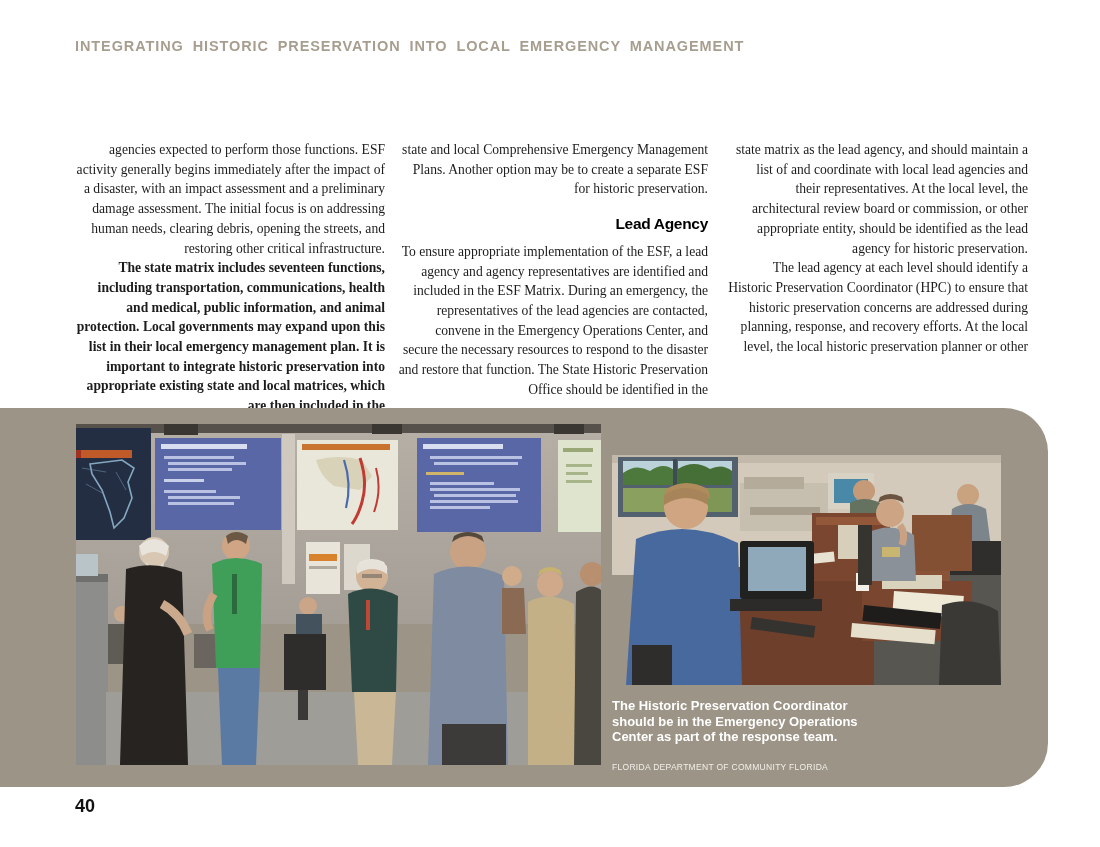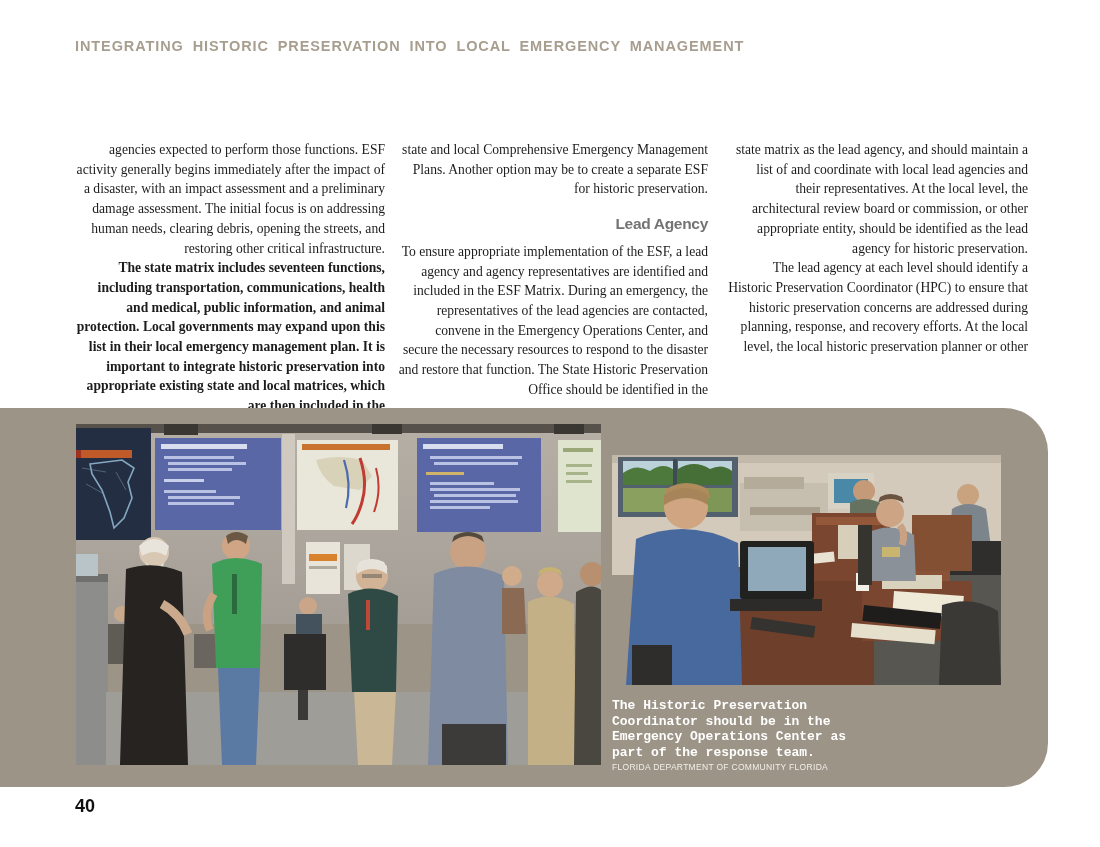--- a/index.html
+++ b/index.html
@@ -23,34 +23,34 @@
     font-size: 13.6px; line-height: 19.7px; color: #1c1c1c;
     text-align: right;
   }
   .col-1 { left: 75px; }
   .col-2 { left: 398px; }
   .col-3 { left: 728px; width: 300px; }
   .col p.indent { text-indent: 20px; font-weight: bold; }
   .section-heading {
     font-family: "Liberation Sans", sans-serif;
     font-weight: bold; font-size: 15.5px; letter-spacing: -0.3px;
-    color: #737373; margin-top: 15px; margin-bottom: 8px;
+    color: #000000; margin-top: 15px; margin-bottom: 8px;
   }
   .photo-panel {
     position: absolute; left: 0; top: 408px;
     width: 1048px; height: 379px;
     background: #9c9486;
     border-radius: 0 44px 44px 0;
   }
   .photo { position: absolute; overflow: hidden; display: block; }
   .photo-left { left: 76px; top: 16px; width: 525px; height: 341px; }
   .photo-right { left: 612px; top: 47px; width: 389px; height: 230px; }
   .panel-caption {
     position: absolute; left: 612px; top: 290px; width: 252px;
-    font-family: Liberation Mono, monospace;
+    font-family: Liberation Sans, sans-serif;
     font-weight: bold; font-size: 13px; line-height: 15.5px;
     color: #ffffff;
   }
   .panel-credit {
     position: absolute; left: 612px; top: 354px; width: 300px;
     font-family: "Liberation Sans", sans-serif;
     font-size: 8.5px; letter-spacing: 0.3px;
     color: #f2efe9;
   }
   .page-number {

